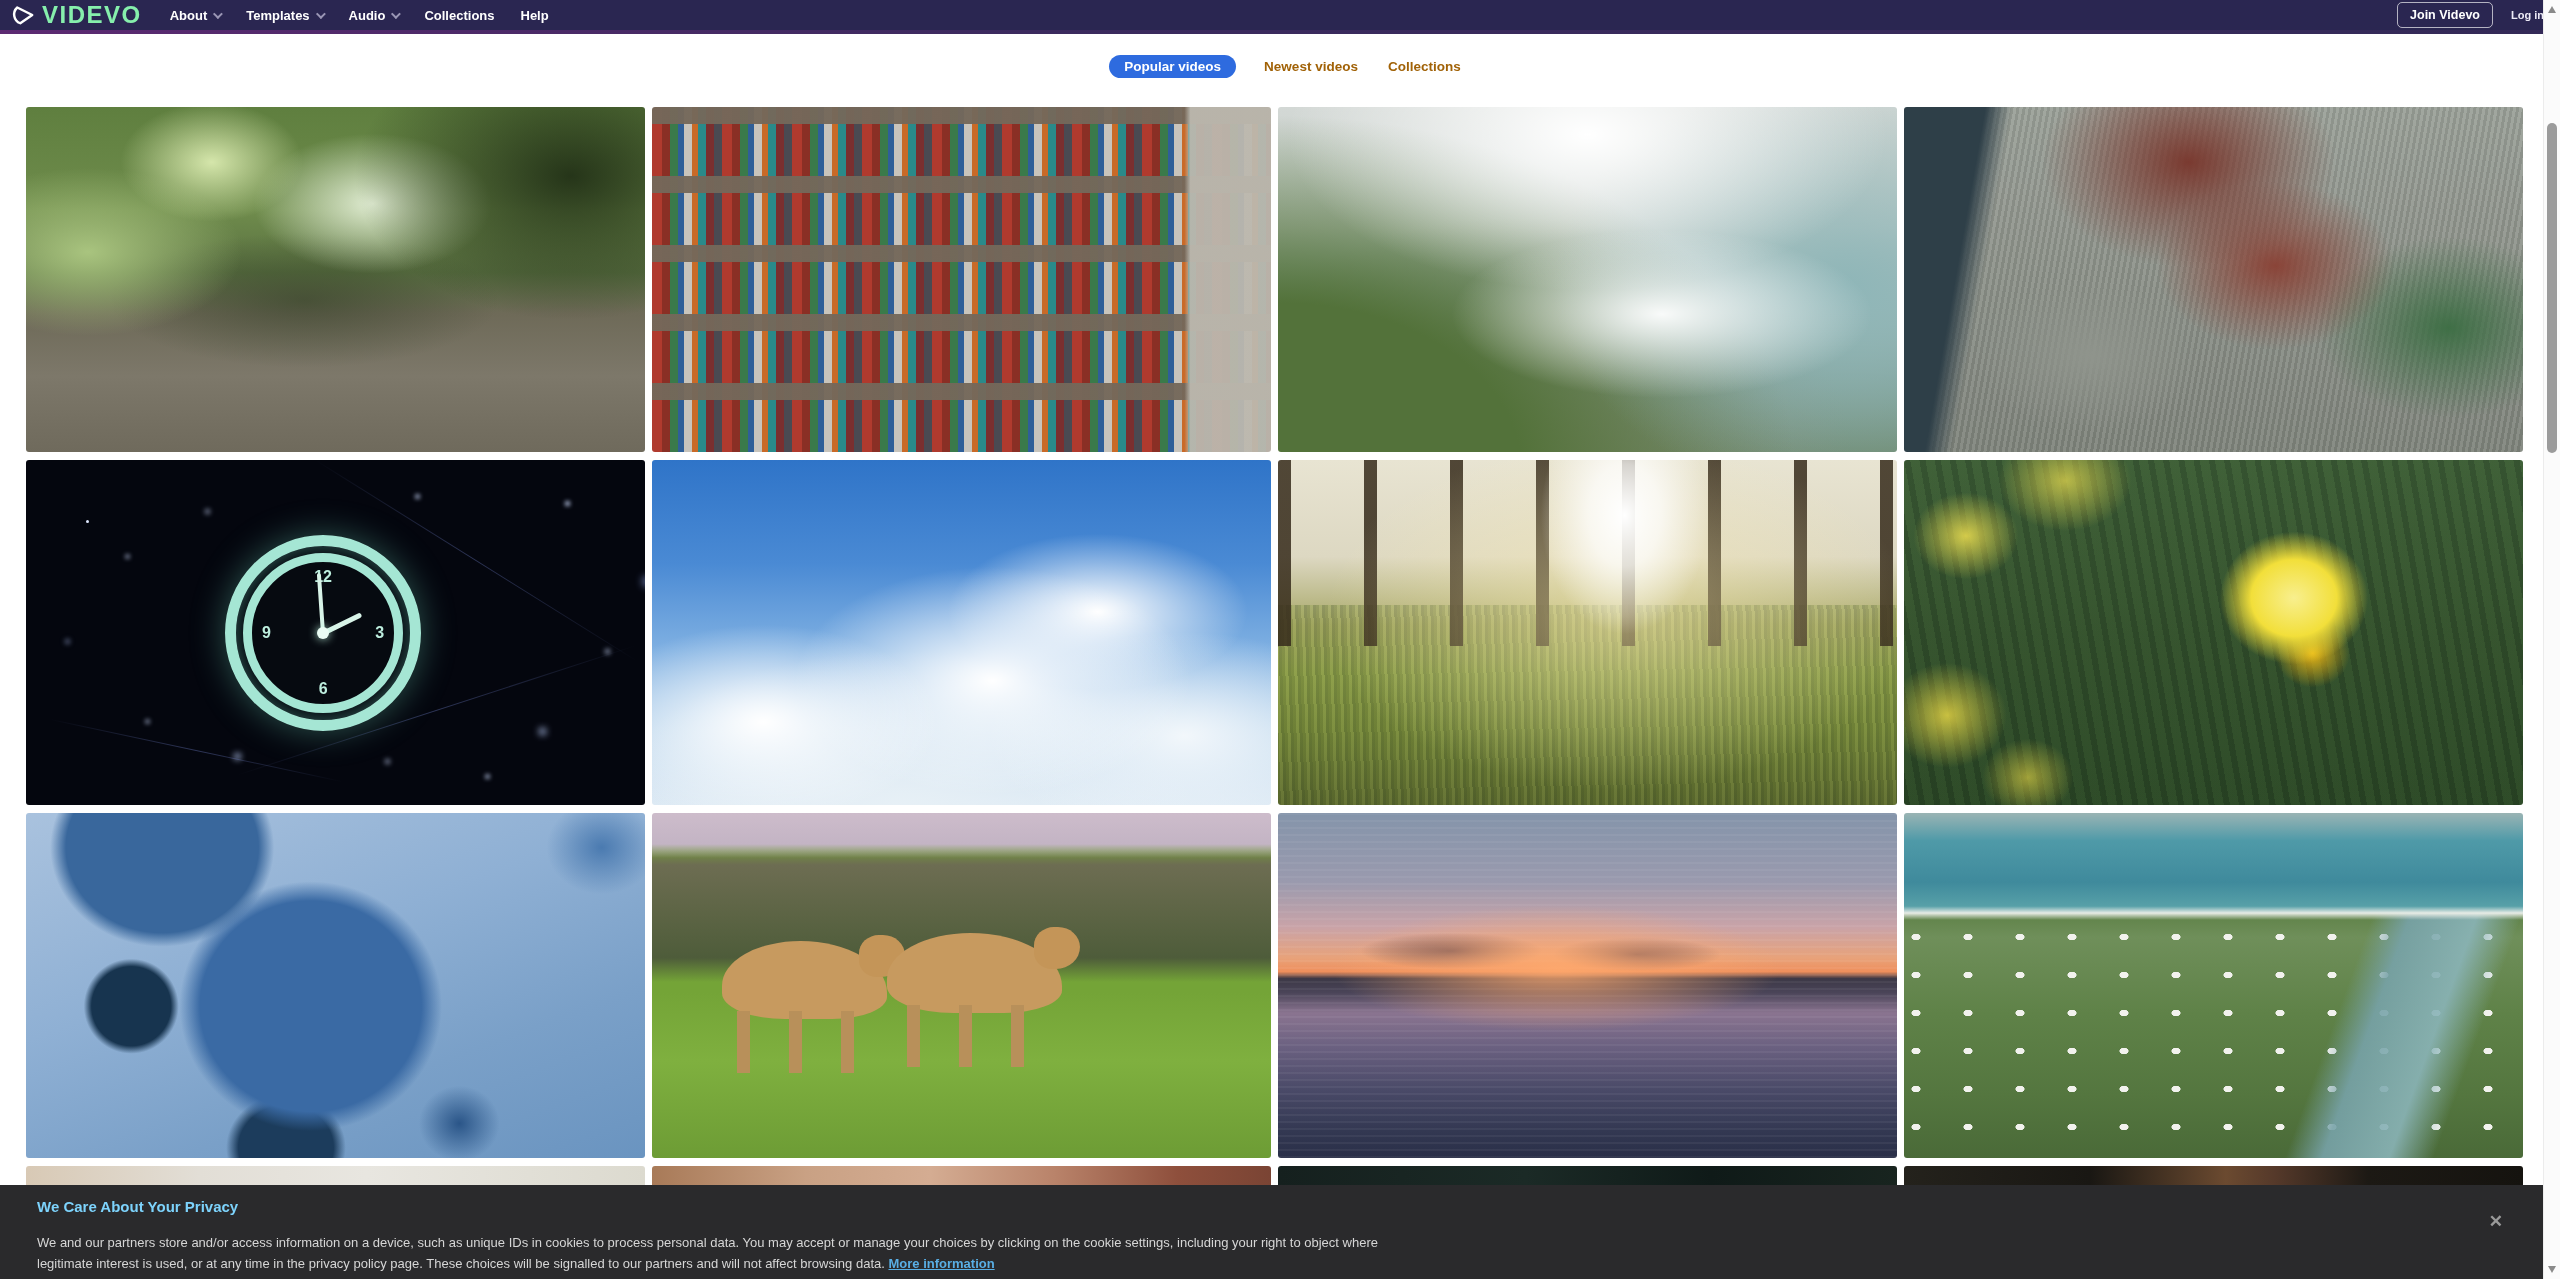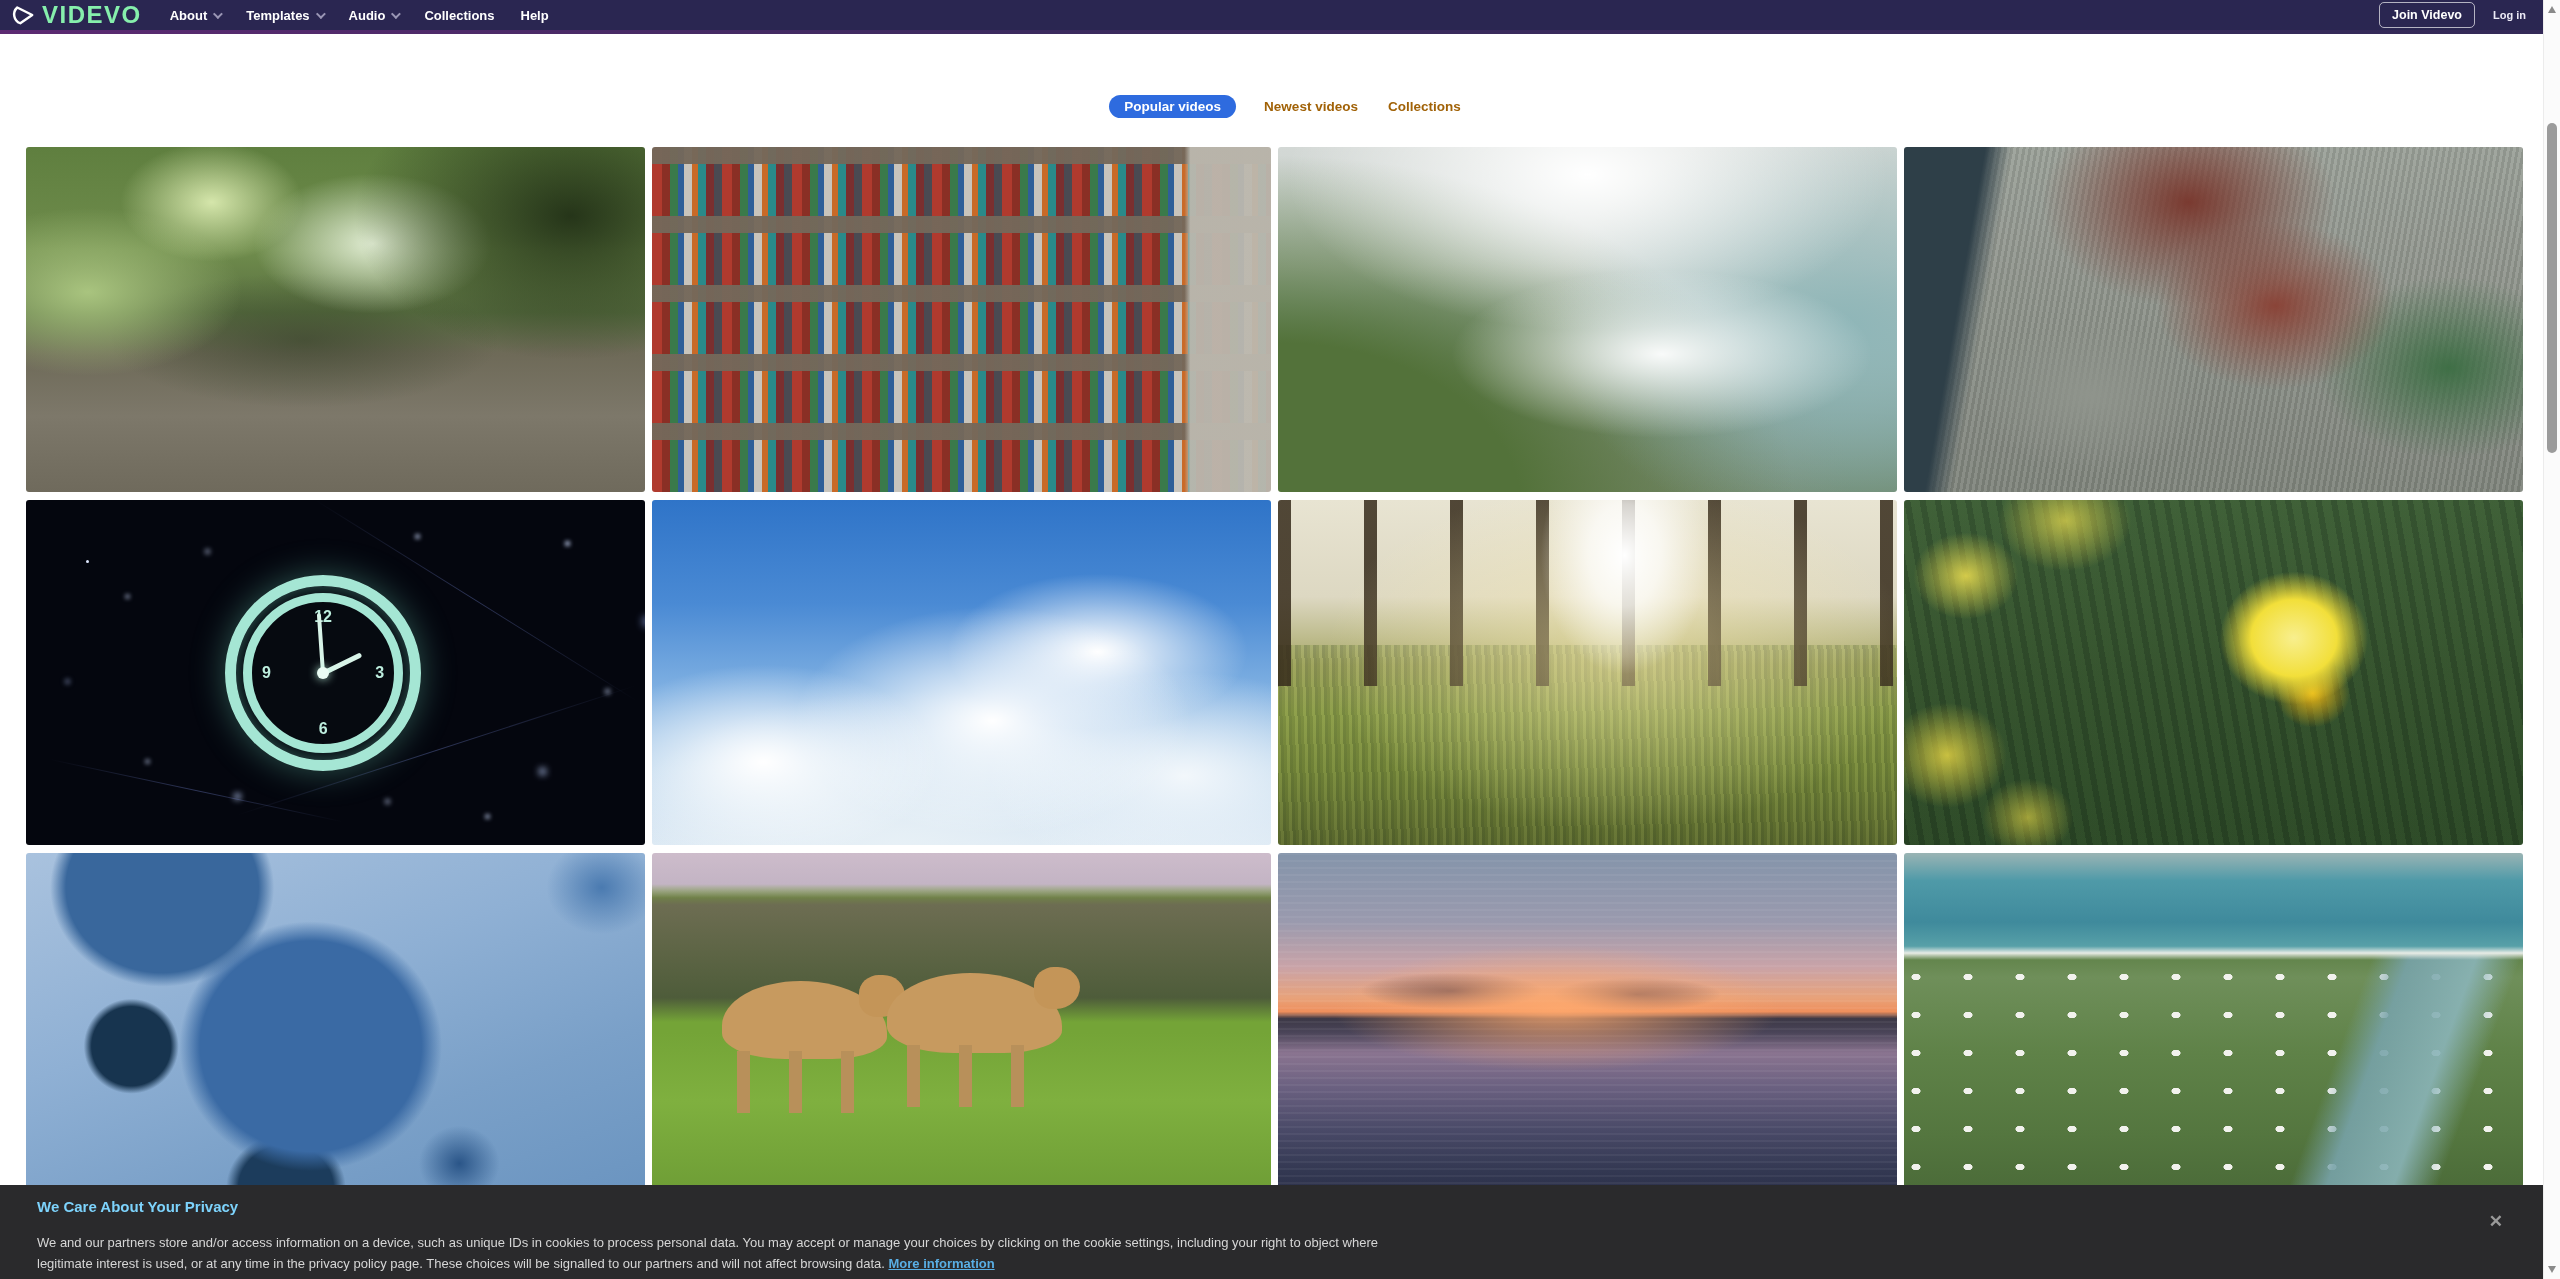--- a/index.html
+++ b/index.html
@@ -11,28 +11,28 @@
             align-items:center; padding:0 16px 0 12px; z-index:30; }
   .nav-accent { height:4px; background:linear-gradient(90deg,#5c2a72,#3b2a5e 40%,#342a58); }
   .brand { display:flex; align-items:center; gap:6px; cursor:pointer; }
   .brand svg { width:24px; height:24px; display:block; }
   .brand-name { color:#86efac; font-weight:700; font-size:24px; letter-spacing:1.5px; line-height:1; }
   .nav-menu { display:flex; align-items:center; gap:26px; margin-left:28px; }
   .nav-item { display:flex; align-items:center; gap:6px; color:#fff; font-size:13px;
               font-weight:700; cursor:pointer; }
   .chev { width:7px; height:7px; border-right:2px solid #9a96b5; border-bottom:2px solid #9a96b5;
           transform:rotate(45deg) translateY(-2px); }
-  .nav-right { margin-left:auto; display:flex; align-items:center; gap:18px; padding-right:18px; }
+  .nav-right { margin-left:auto; display:flex; align-items:center; gap:18px; }
   .join-btn { color:#fff; font-size:12.5px; font-weight:700; border:1px solid rgba(255,255,255,.65);
               border-radius:5px; padding:5px 12px; background:transparent; cursor:pointer; }
   .login { color:#eceaf6; font-size:11px; font-weight:700; cursor:pointer; }
 
   
   .tabs { display:flex; justify-content:center; align-items:flex-start; gap:26px;
-          padding:21px 0 15px 12px; background:#fff;margin-top:40px; }
+          padding:21px 0 15px 12px; background:#fff; }
   .tab { font-size:13.5px; font-weight:700; color:#a16207; cursor:pointer; padding:4px 2px; }
   .tab.active { background:#2e6bdf; color:#fff; border-radius:14px; padding:4px 15px; }
 
   
   .grid { display:grid; grid-template-columns:repeat(4,619px); gap:8px 7px;
           padding-left:26px; margin-top:14px; }
   .tile { height:345px; border-radius:3px; overflow:hidden; position:relative; cursor:pointer; }
 
   
   .t1 { background:

